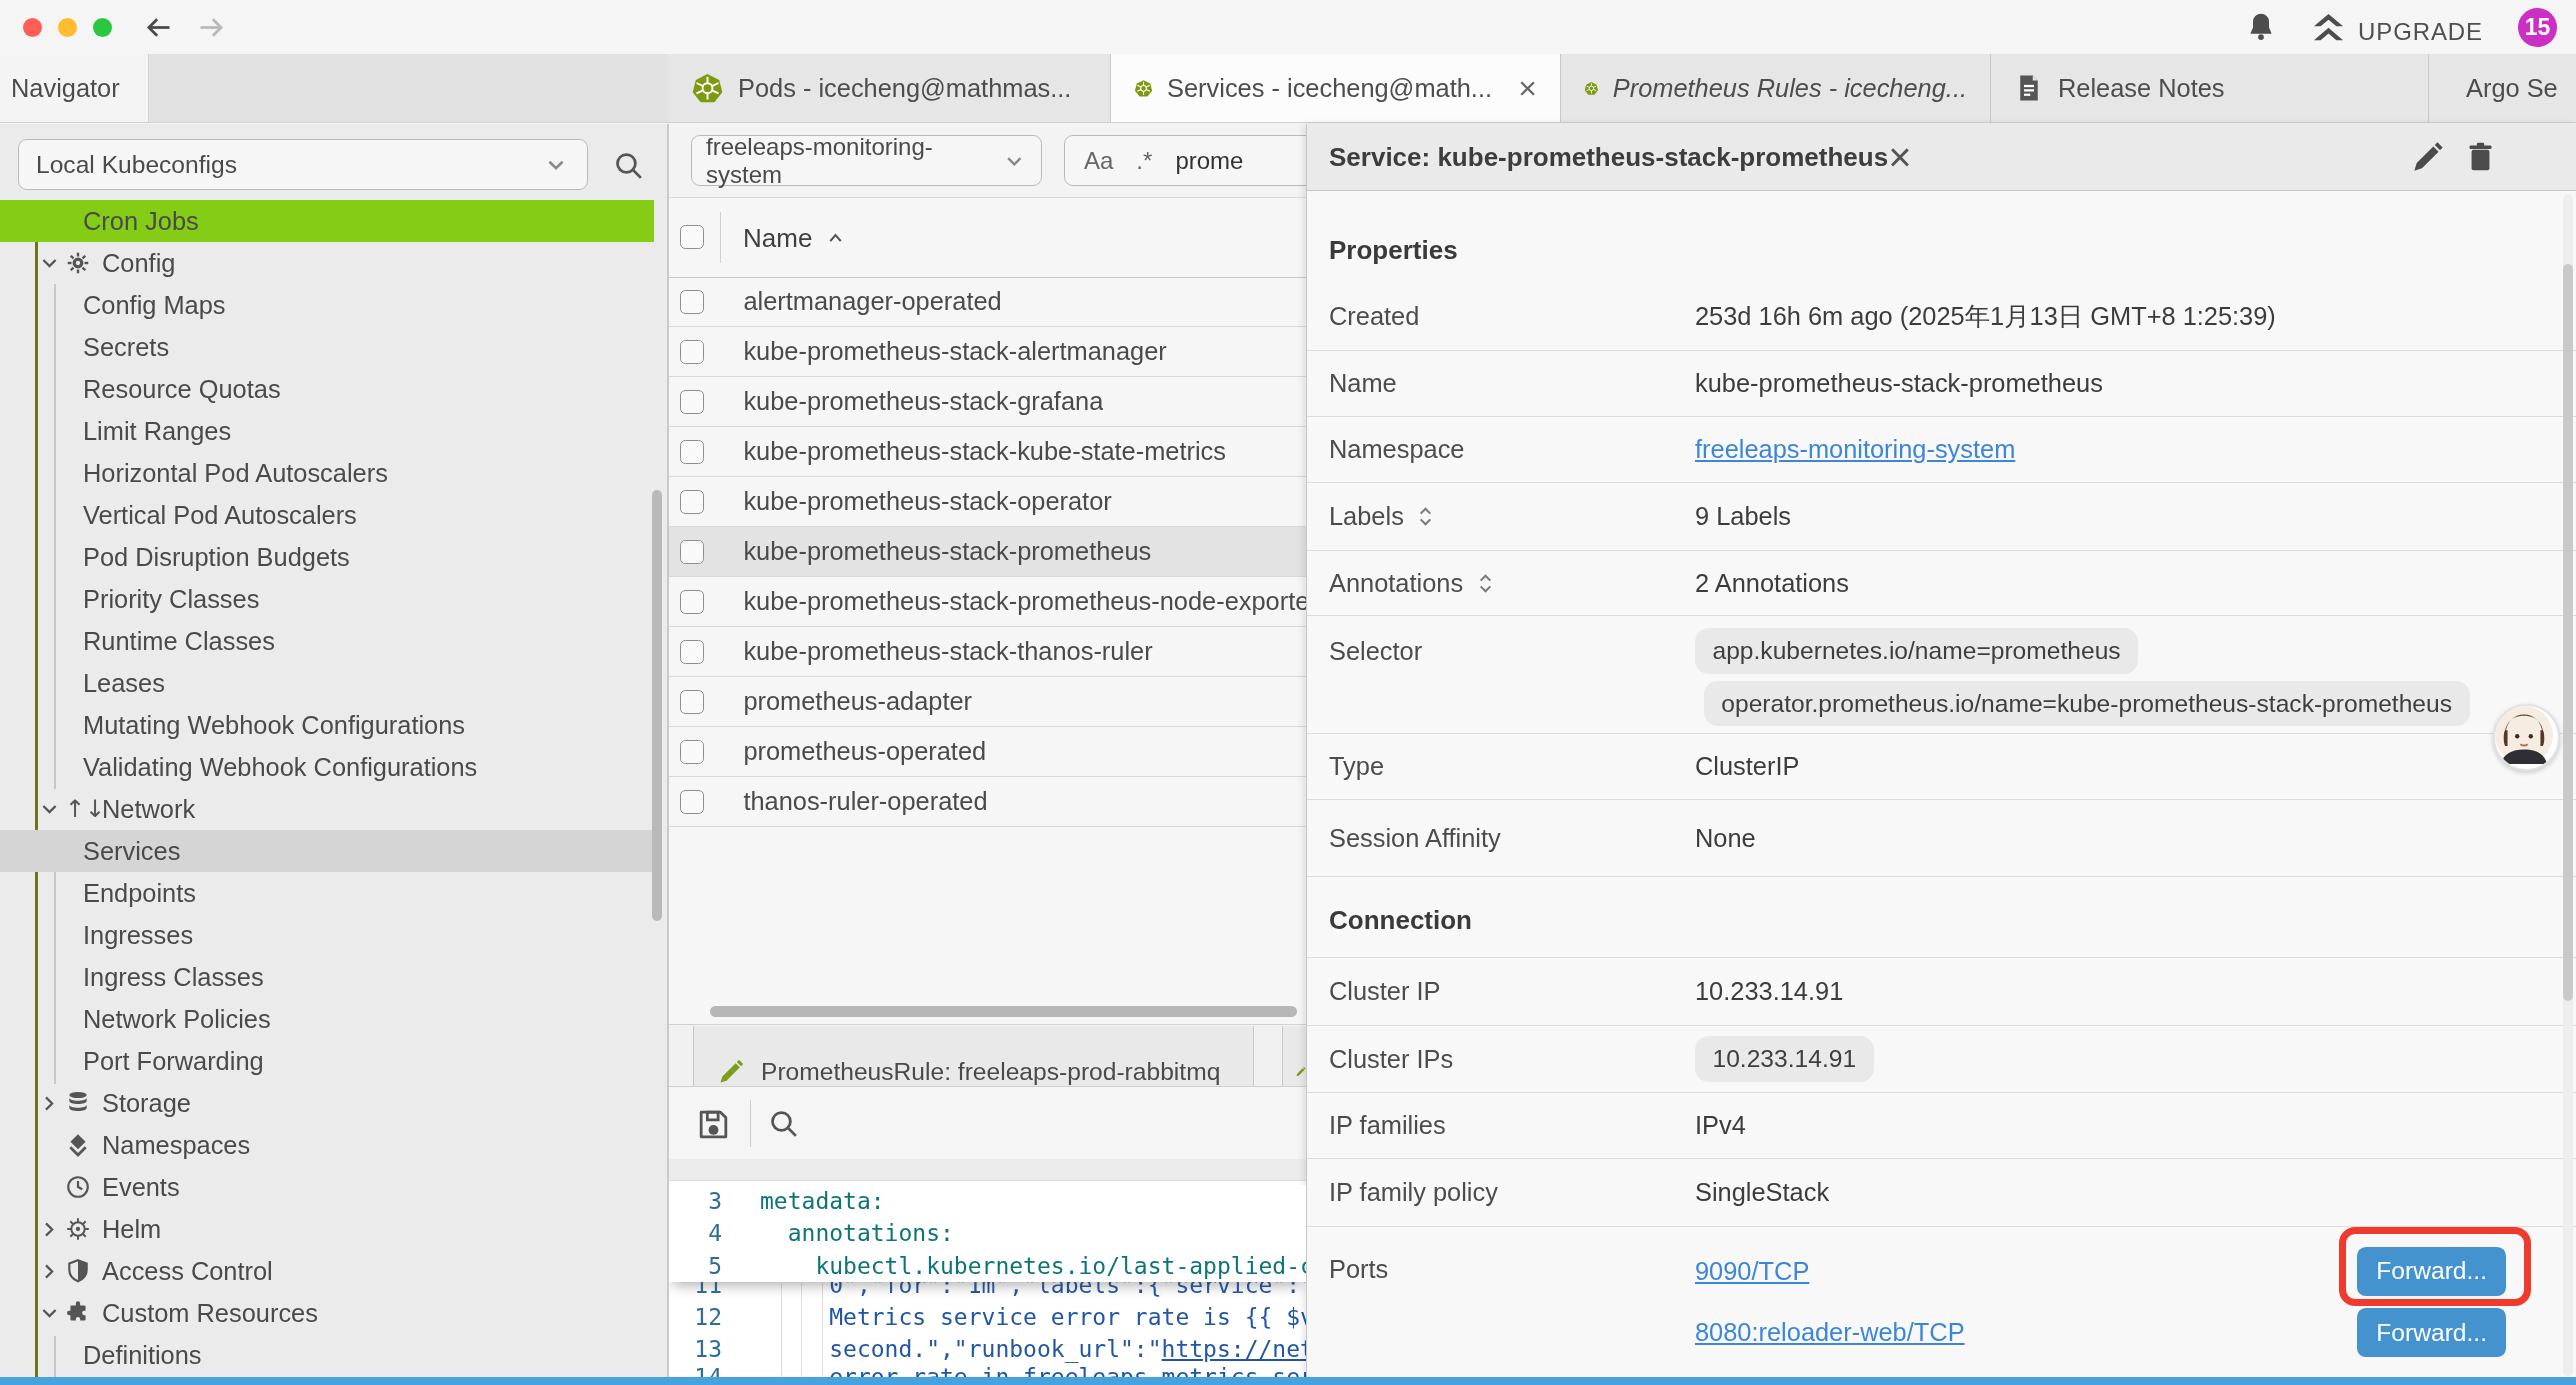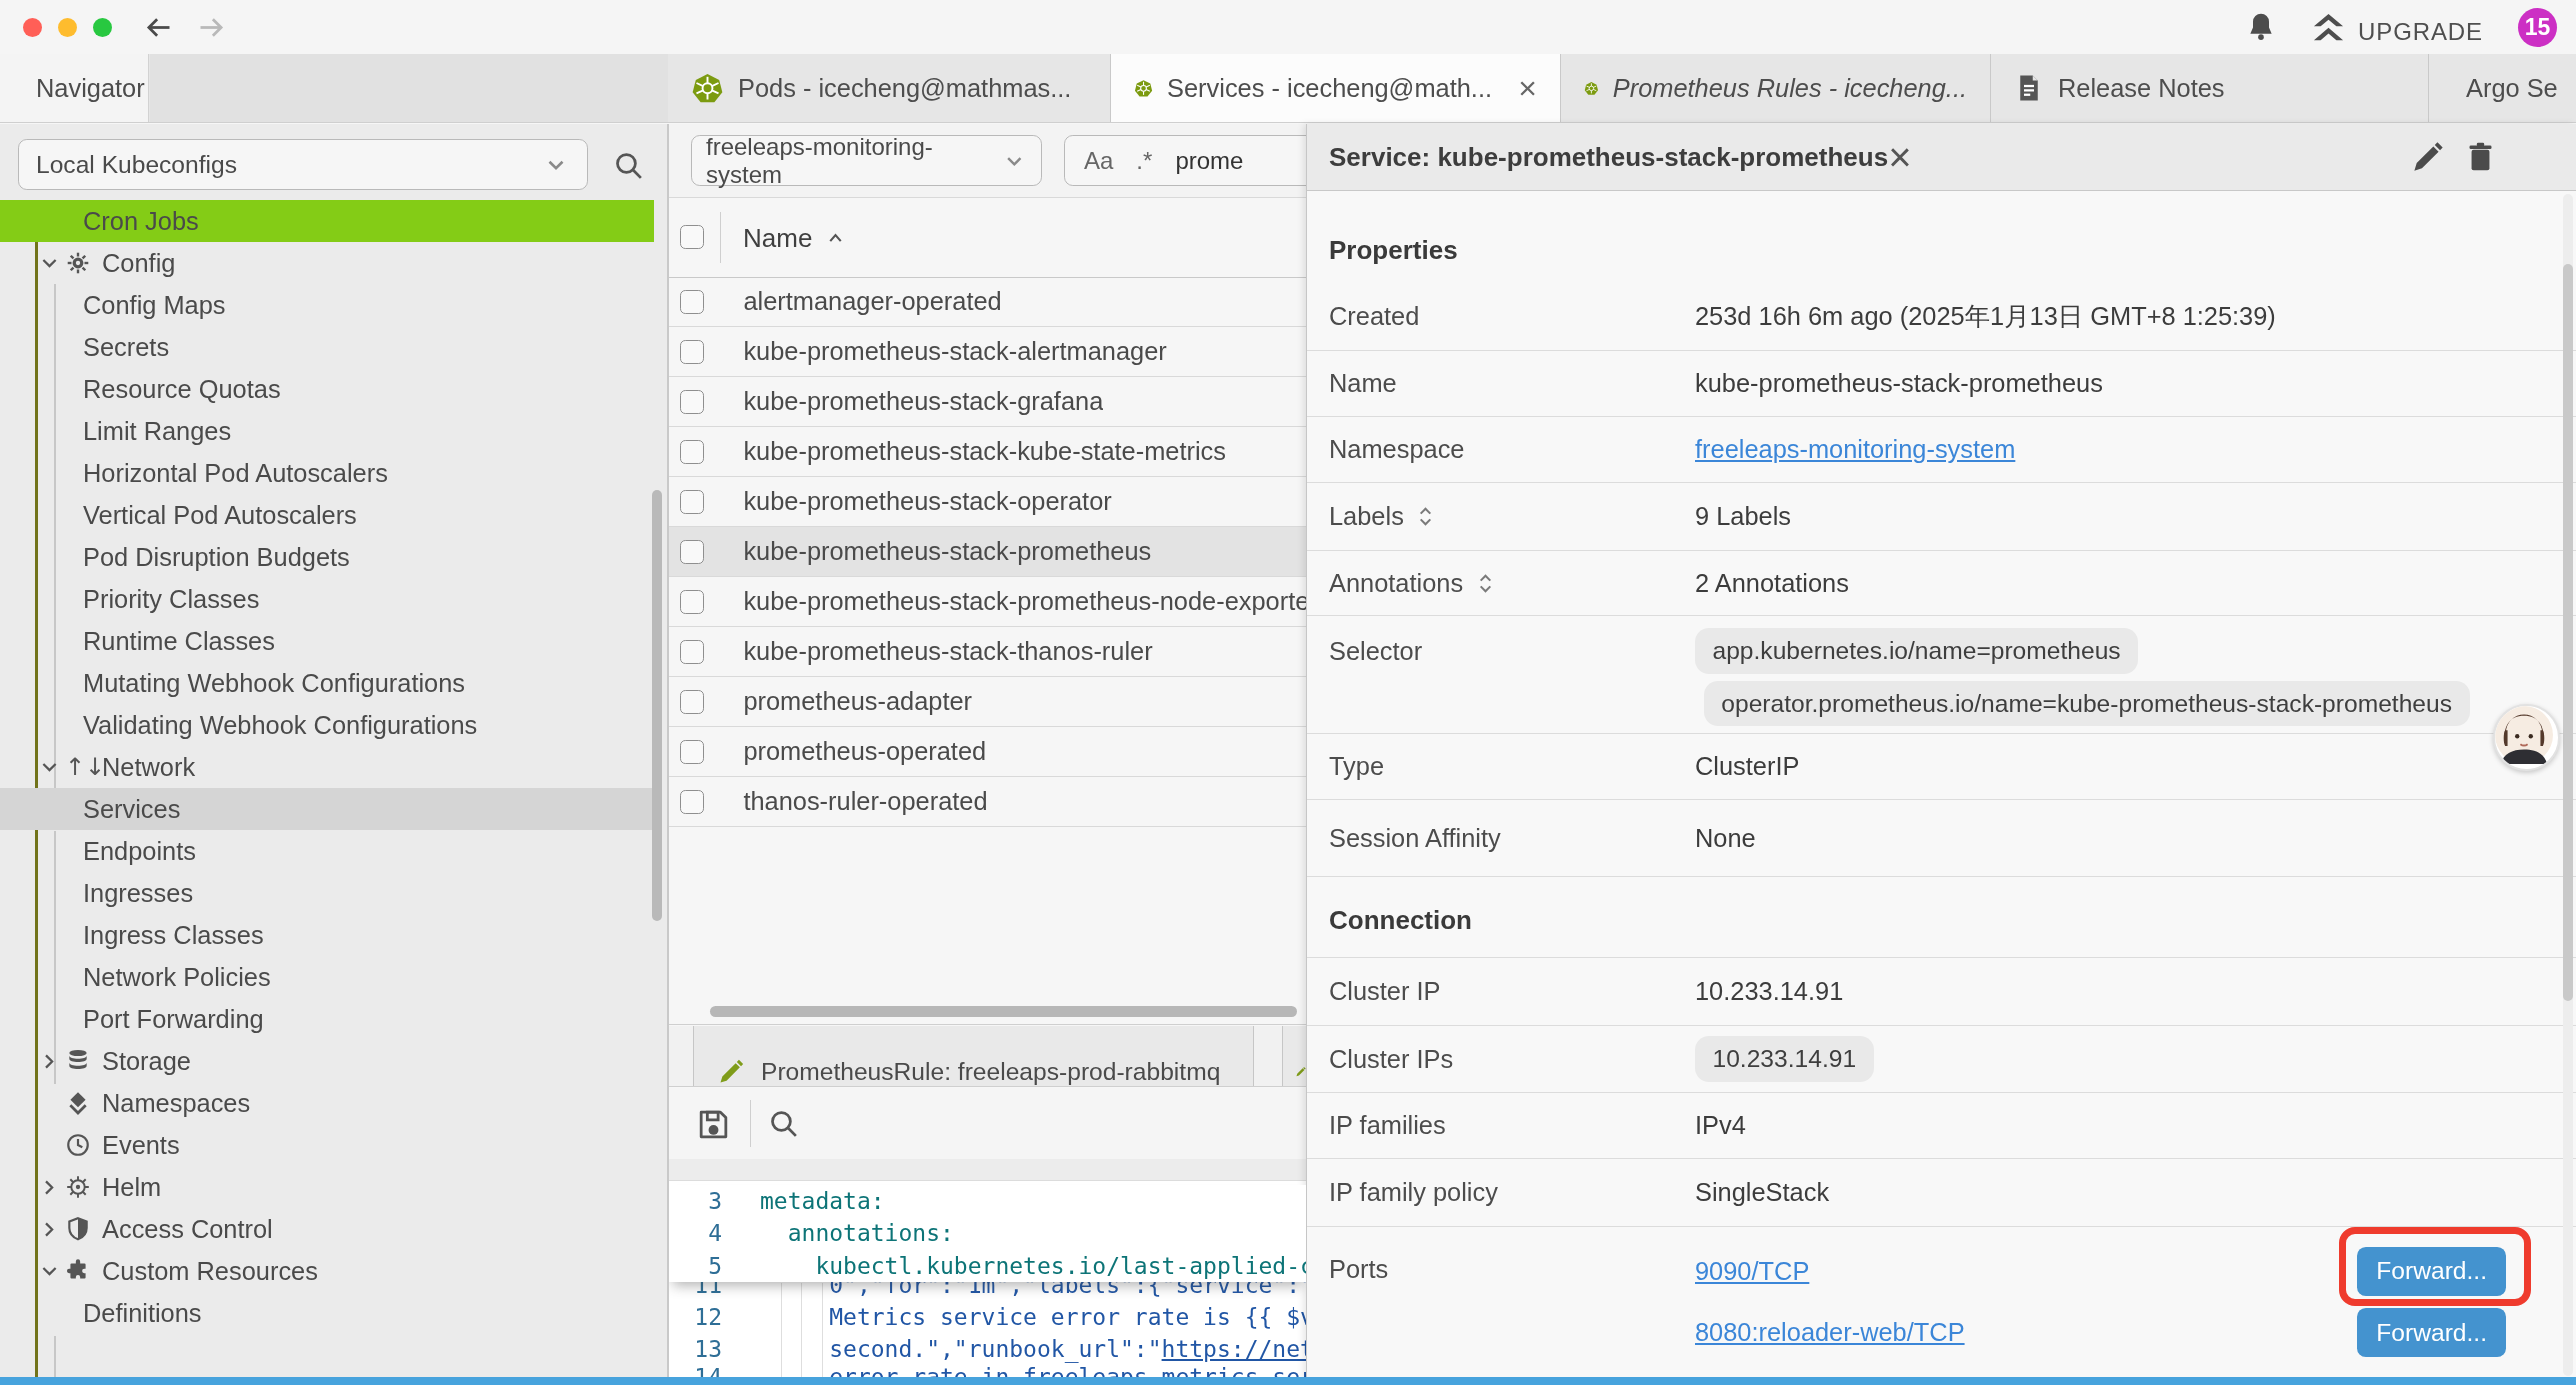--- a/index.html
+++ b/index.html
@@ -12,21 +12,21 @@
   .tl.red{left:23px;background:#ff5f57}.tl.yellow{left:58px;background:#febc2e}.tl.green{left:93px;background:#28c840}
   .navarrow{position:absolute;top:11.4px;width:33px;height:33px}
   .bell{position:absolute;left:2245px;top:11.4px;width:32px;height:32px}
   .upgrade{position:absolute;left:2311px;top:10.5px;display:flex;align-items:flex-end;gap:12px;cursor:pointer}
   .upgrade .uplabel{font-size:24px;color:#4f4f4f;letter-spacing:0.9px}
   .badge{position:absolute;left:2518px;top:8px;width:39px;height:39px;border-radius:50%;background:#cc2fc4;
          color:#fff;font-size:23px;font-weight:bold;display:flex;align-items:center;justify-content:center}
   
   .tabstrip{position:absolute;left:0;top:54px;width:100%;height:69px;background:#e6e6e6;border-bottom:0.9px solid #cfcfcf;box-sizing:border-box}
   .nav-tab{position:absolute;left:0;top:0;width:149px;height:68px;background:#f4f4f4;border-right:0.9px solid #d2d2d2;
-           display:flex;align-items:center;padding-left:36px;font-size:25.4px;color:#4c4c4c;box-sizing:border-box}
+           display:flex;align-items:center;padding-left:11px;font-size:25.4px;color:#4c4c4c;box-sizing:border-box}
   .nav-rest{position:absolute;left:150px;top:0;width:518px;height:68px;background:#e1e1e1}
   .dtabs{position:absolute;left:668px;top:0;right:0;height:68px;display:flex}
   .dtab{height:68px;display:flex;align-items:center;gap:14px;padding:0 23px;border-right:0.9px solid #c9c9c9;
         font-size:25.4px;color:#4d4d4d;box-sizing:border-box;white-space:nowrap;overflow:hidden;cursor:pointer}
   .dtab.active{background:#fcfcfc}
   .dtab.preview .dtab-label{font-style:italic}
   .dtab .close{font-size:32px;color:#666;margin-left:12.3px;line-height:1}
   
   .sidebar{position:absolute;left:0;top:124px;width:669px;height:1262px;background:#ebebeb;
            border-right:2.6px solid #c9c9c9;box-sizing:border-box;overflow:hidden}
@@ -313,20 +313,23 @@
       <div class="titem child">
           <span class="lbl clbl">Pod Disruption Budgets</span>
         </div>
       <div class="titem child">
           <span class="lbl clbl">Priority Classes</span>
         </div>
       <div class="titem child">
           <span class="lbl clbl">Runtime Classes</span>
         </div>
       <div class="titem child">
+          <span class="lbl clbl">Leases</span>
+        </div>
+      <div class="titem child">
           <span class="lbl clbl">Mutating Webhook Configurations</span>
         </div>
       <div class="titem child">
           <span class="lbl clbl">Validating Webhook Configurations</span>
         </div>
 
       <div class="titem parent">
         <span class="chev">
             <svg viewBox="0 0 24 24" width="21" height="21" fill="none" stroke="#555" stroke-width="2.6">
               <polyline points="5,8 12,15 19,8"></polyline>

